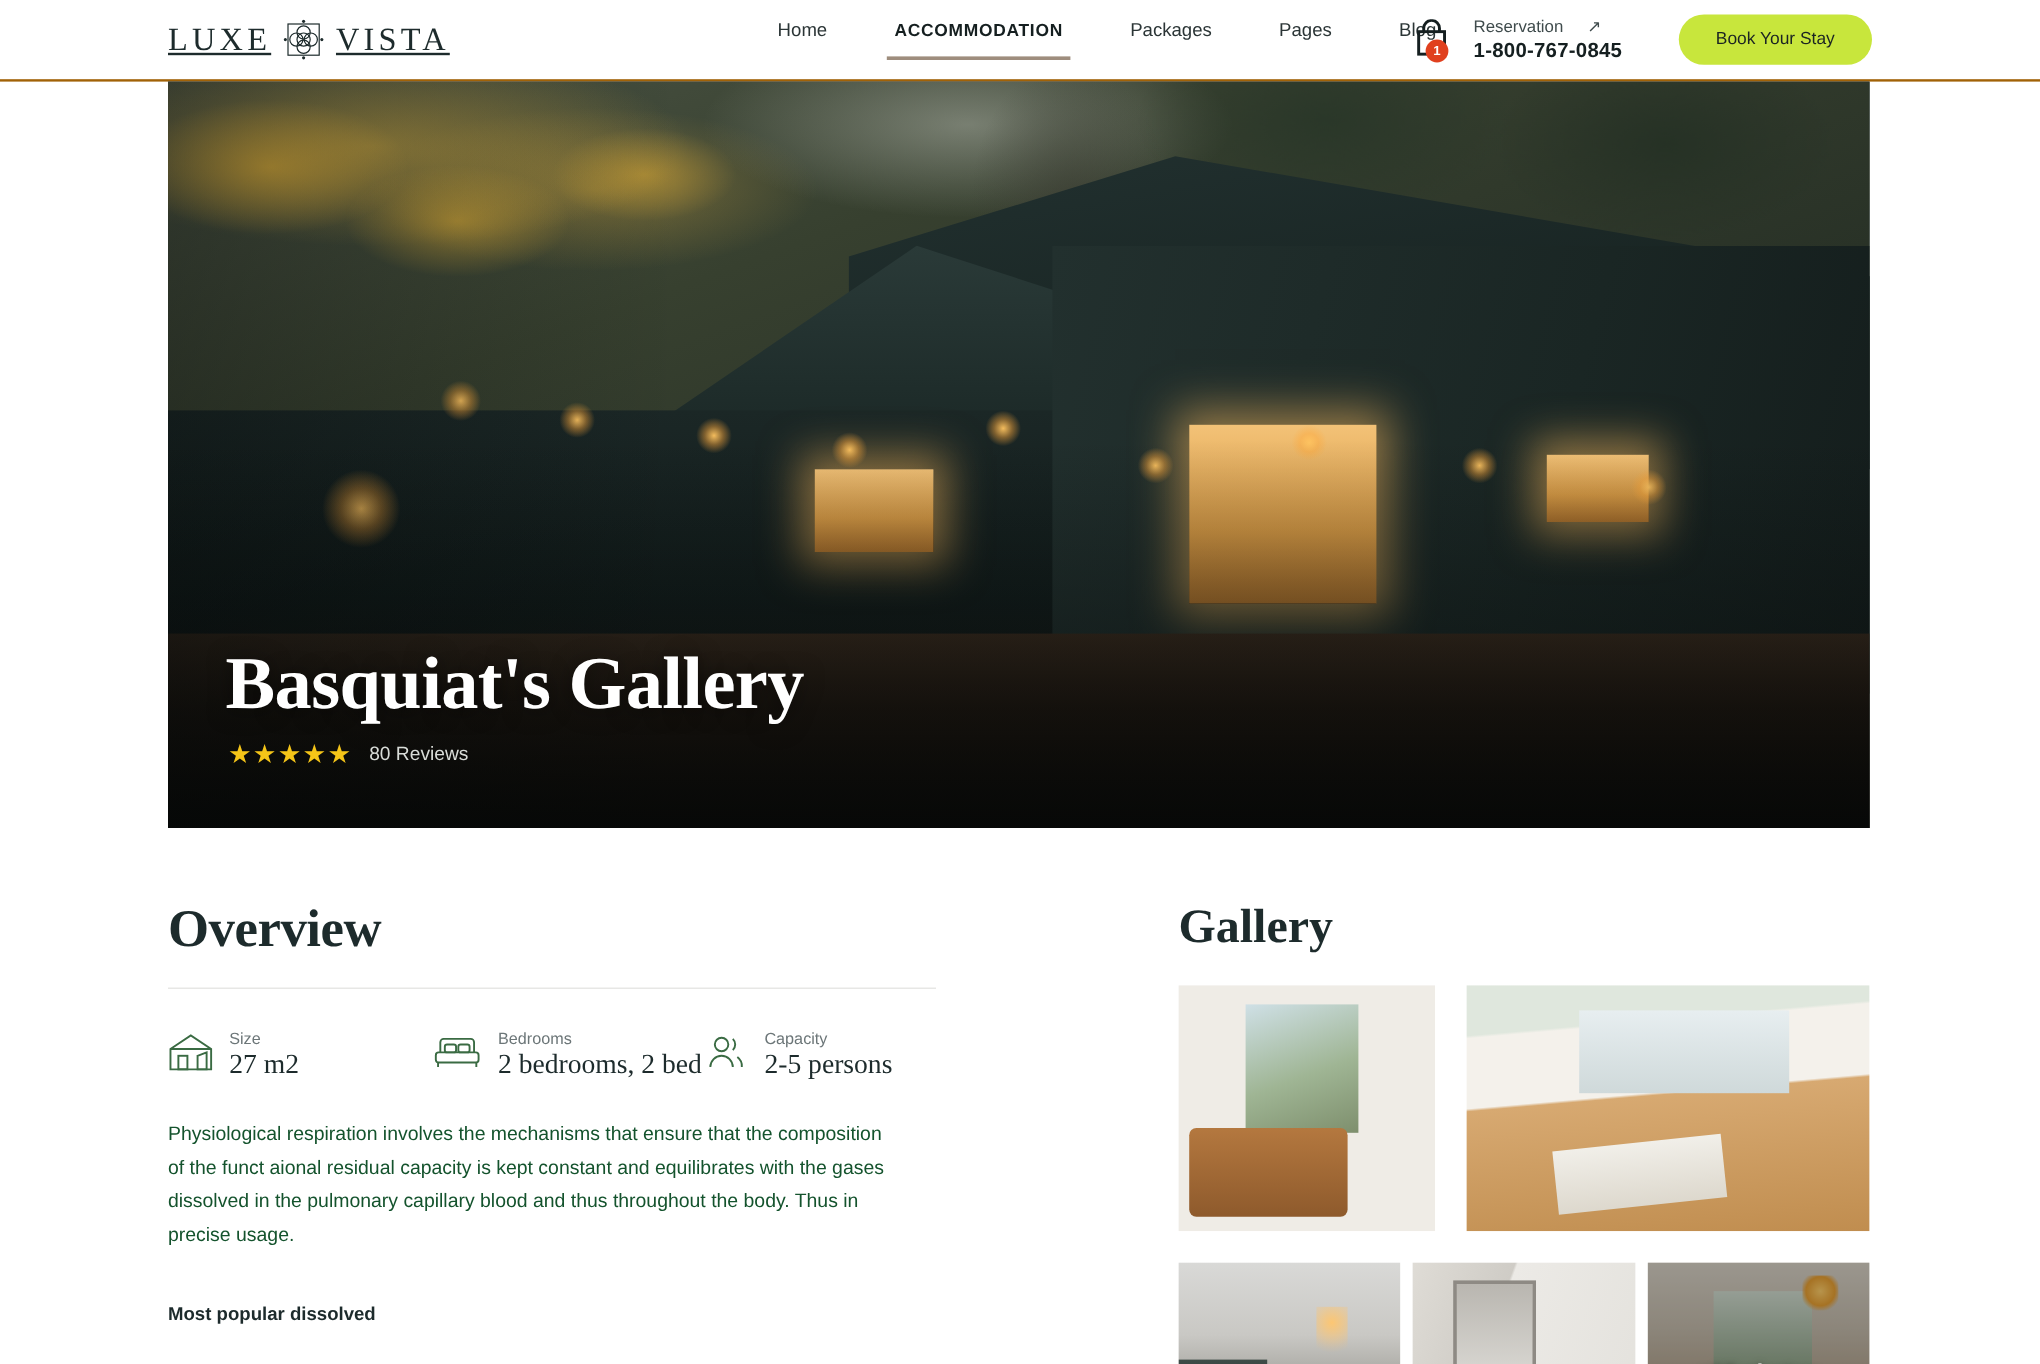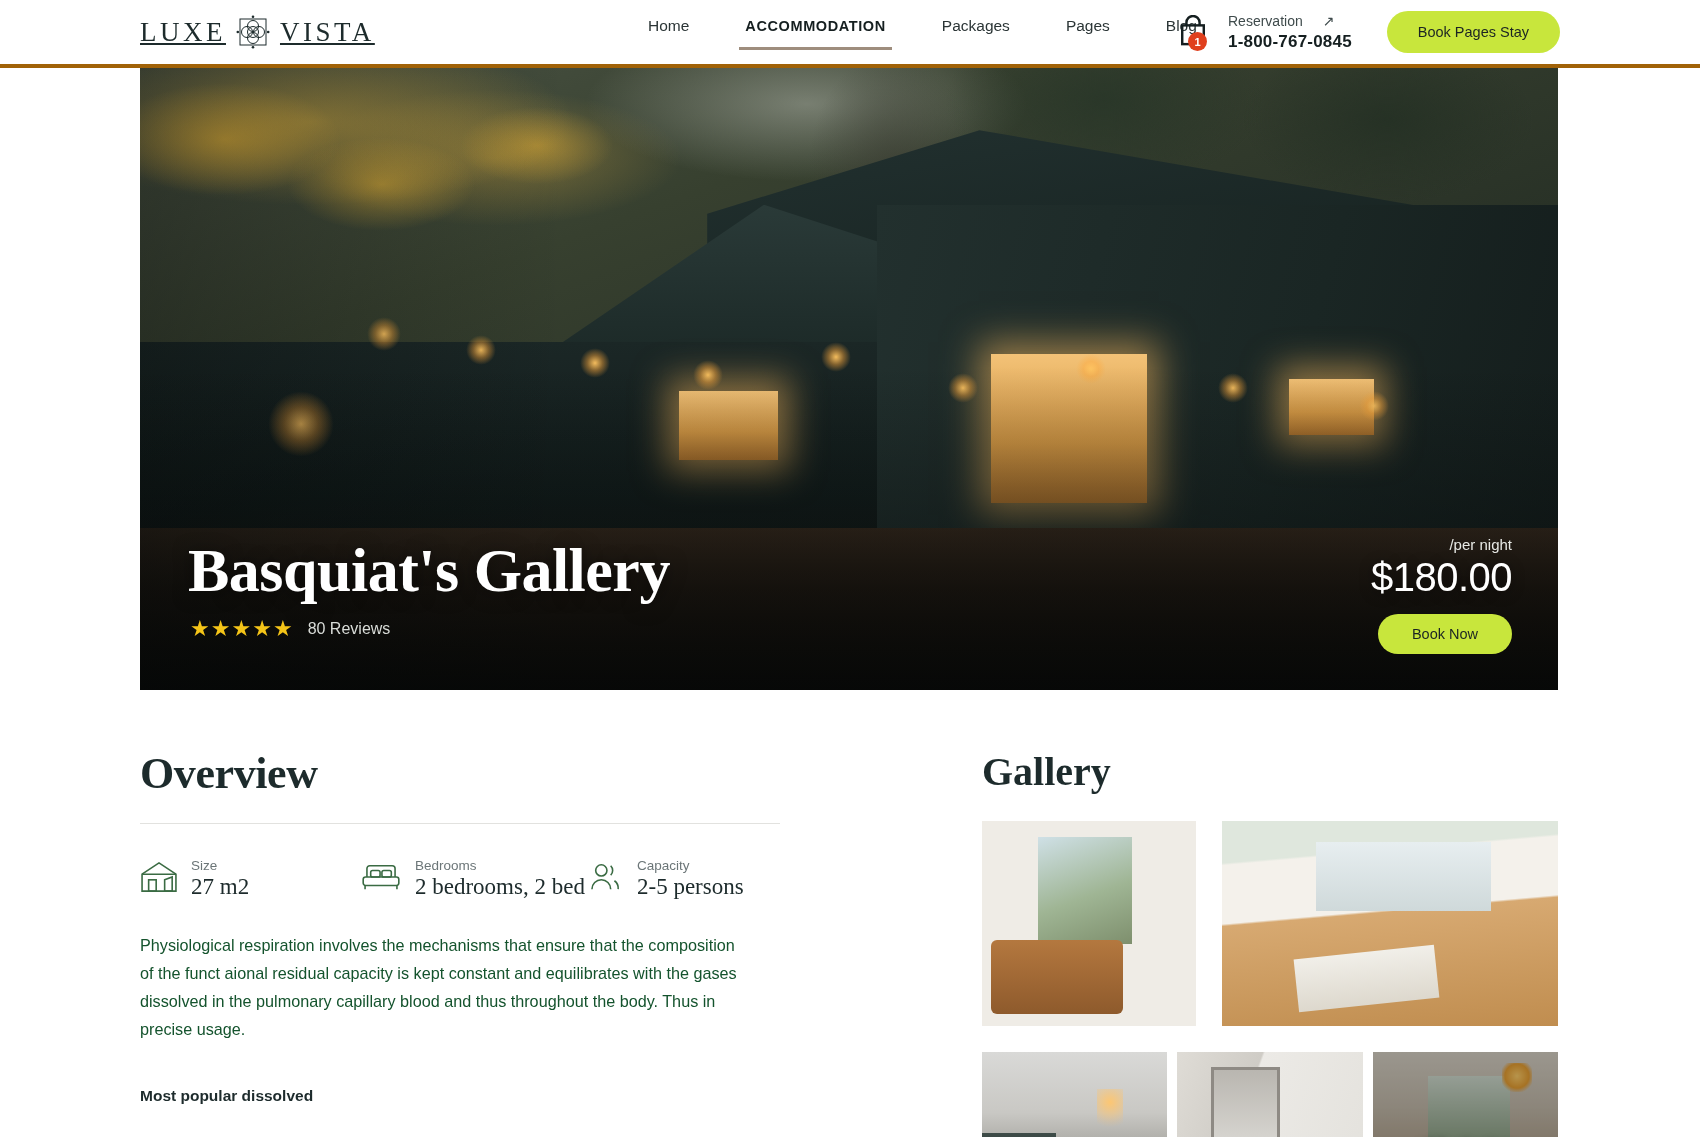--- a/index.html
+++ b/index.html
@@ -8,21 +8,21 @@
     background: #ffffff;
     font-family: "Liberation Sans", sans-serif;
     overflow: hidden;
   }
 
   
   .header {
     position: absolute; top: 0; left: 0;
     width: 1700px; height: 68px;
     background: #ffffff;
-    border-bottom: 4px solid #a16207;
+    border-bottom: 2px solid #a16207;
     display: flex; align-items: center;
   }
   .logo {
     position: absolute; left: 140px; top: 50%; transform: translateY(-50%);
     display: flex; align-items: center; gap: 10px;
     font-family: "Liberation Serif", serif;
     font-size: 27px; letter-spacing: 3.5px; color: #1d2b2c;
   }
   .logo-mark { width: 34px; height: 34px; display: block; }
 
@@ -325,21 +325,21 @@
   </div>
 
   <div class="reservation">
     <div class="reservation-label">
       <span>Reservation</span>
       <span>↗</span>
     </div>
     <div class="reservation-phone">1-800-767-0845</div>
   </div>
 
-  <button class="btn-book-stay">Book Pages Stay</button>
+  <button class="btn-book-stay">Book Your Stay</button>
 </div>
 
 <section class="hero">
   <div class="hero-photo">
     <div class="hero-sky"></div>
     <div class="hero-trees"></div>
     <div class="hero-roof"></div>
     <div class="hero-roof2"></div>
     <div class="hero-cabin"></div>
     <div class="hero-wallR"></div>
@@ -360,25 +360,20 @@
     <div class="hero-vig"></div>
   </div>
 
   <h1 class="hero-title">Basquiat's Gallery</h1>
 
   <div class="hero-rating">
     <span class="stars">★★★★★</span>
     <span class="reviews-text">80 Reviews</span>
   </div>
 
-  <div class="hero-price-block">
-    <div class="per-night">/per night</div>
-    <div class="price">$180.00</div>
-    <button class="btn-book-now">Book Now</button>
-  </div>
 </section>
 
 <section class="overview">
   <h2 class="section-title">Overview</h2>
   <div class="divider"></div>
 
   <div class="specs">
 
     <div class="spec">
       <span>

